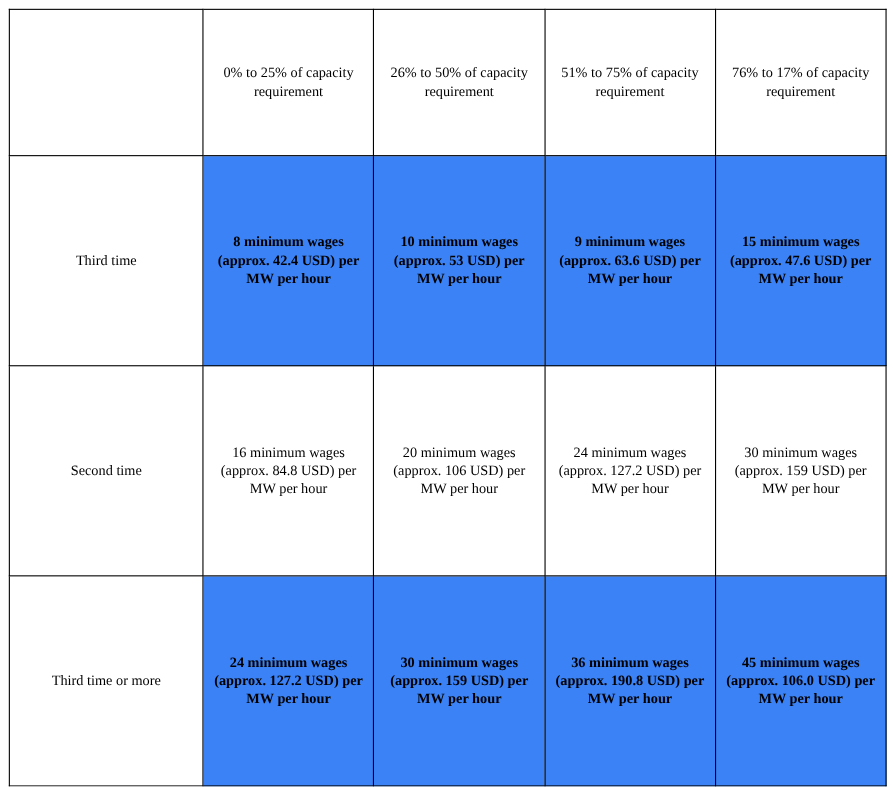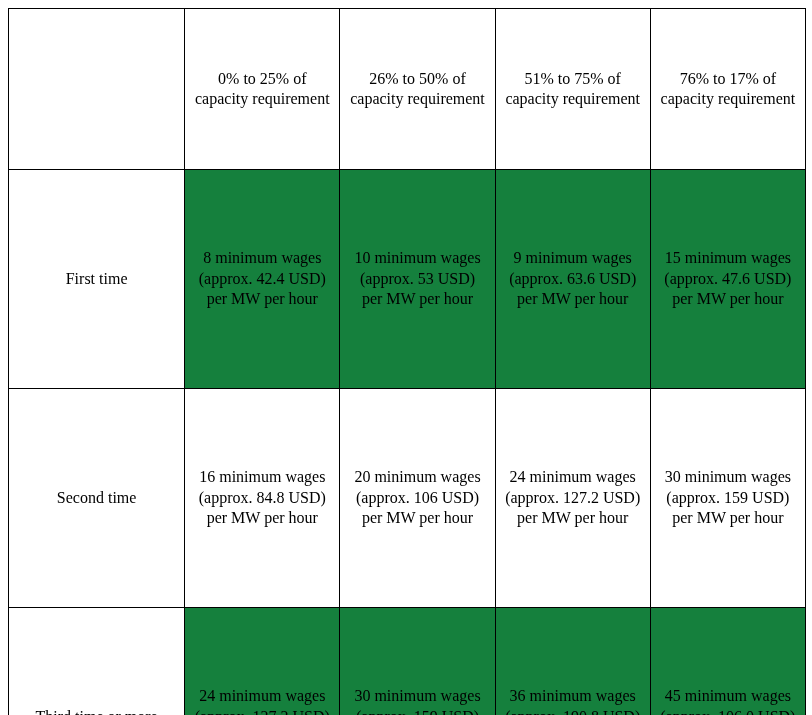--- a/index.html
+++ b/index.html
@@ -22,33 +22,34 @@
   }
   table.penalty-table {
     border-collapse: collapse;
     width: 798px;
     table-layout: fixed;
   }
   table.penalty-table td {
     border: 1px solid #000000;
     vertical-align: middle;
     text-align: center;
-    font-size: 16px;
+    font-size: 13px;
     line-height: 1.28;
-    padding: 20px 8px;
+    padding: 6px 8px;
     word-wrap: break-word;
   }
   col.c-label { width: 176px; }
   col.c-col   { width: 155px; }
   td.row-label {
     text-align: center;
     font-size: 16.5px;
   }
   td.shaded {
-    background: #15803d;
+    background: #3b82f6;
+    font-weight: bold;
   }
   td.plain {
     background: #ffffff;
   }
   td.corner {
     background: #ffffff;
   }
   tr.header-row td { height: 120px; }
   tr.body-row td { height: 178px; }
 </style>
@@ -67,21 +68,21 @@
     <tbody>
       <tr class="header-row">
         <td class="corner"></td>
         <td class="plain">0% to 25% of capacity requirement</td>
         <td class="plain">26% to 50% of capacity requirement</td>
         <td class="plain">51% to 75% of capacity requirement</td>
         <td class="plain">76% to 17% of capacity requirement</td>
       </tr>
 
       <tr class="body-row">
-        <td class="row-label plain">First time</td>
+        <td class="row-label plain">Third time</td>
         <td class="shaded">8 minimum wages (approx. 42.4 USD) per MW per hour</td>
         <td class="shaded">10  minimum wages (approx. 53 USD) per MW per hour</td>
         <td class="shaded">9 minimum wages (approx. 63.6 USD) per MW per hour</td>
         <td class="shaded">15 minimum wages (approx. 47.6 USD) per MW per hour</td>
       </tr>
 
       <tr class="body-row">
         <td class="row-label plain">Second time</td>
         <td class="plain">16 minimum wages (approx. 84.8 USD) per MW per hour</td>
         <td class="plain">20 minimum wages (approx. 106 USD) per MW per hour</td>

